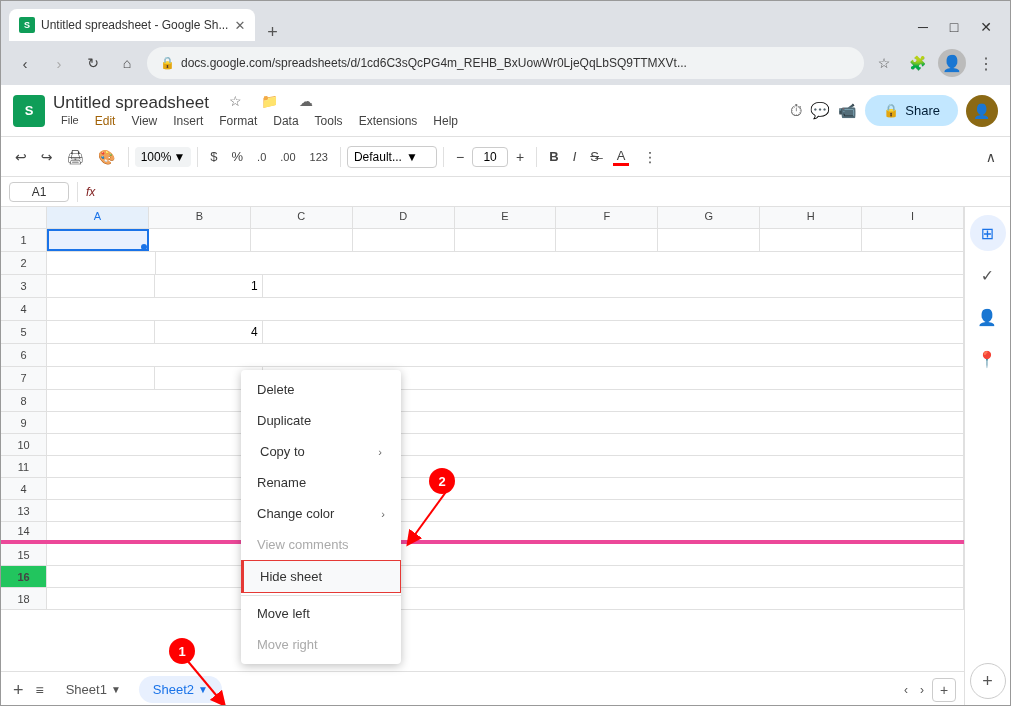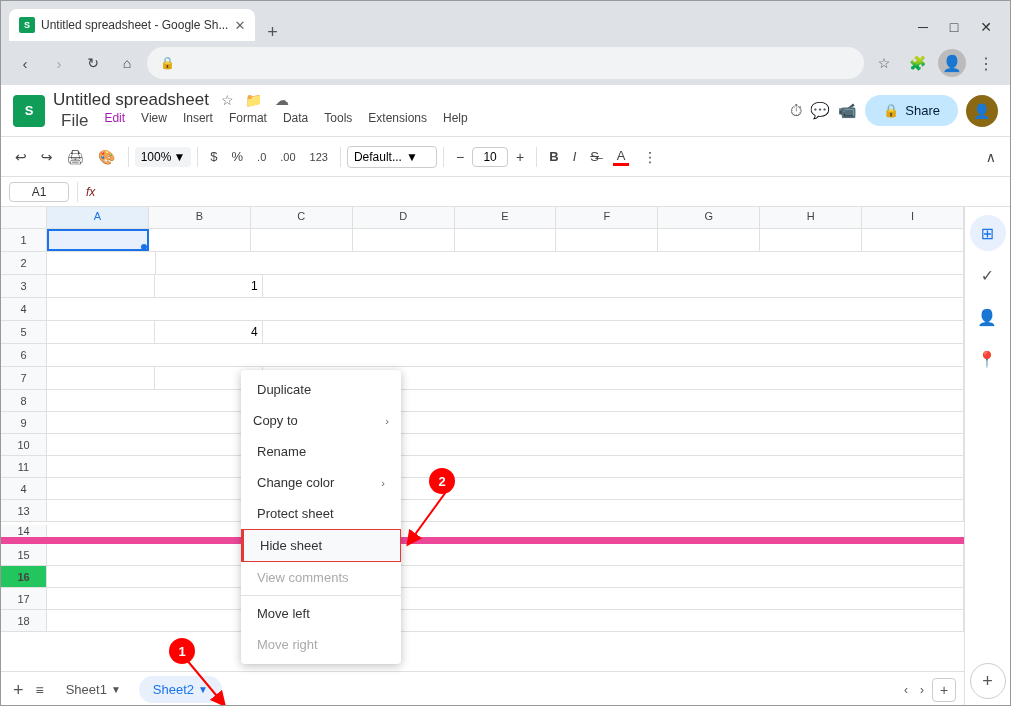--- a/index.html
+++ b/index.html
@@ -29,44 +29,45 @@
       </div>
     </div>
 
     <div style="display:flex;align-items:center;padding:5px 10px;height:44px;gap:6px;background:#dee1e6;">
       <button style="background:none;border:none;cursor:pointer;color:#444;font-size:15px;width:28px;height:28px;display:flex;align-items:center;justify-content:center;border-radius:50%;">‹</button>
       <button style="background:none;border:none;cursor:pointer;color:#aaa;font-size:15px;width:28px;height:28px;display:flex;align-items:center;justify-content:center;border-radius:50%;">›</button>
       <button style="background:none;border:none;cursor:pointer;color:#444;font-size:14px;width:28px;height:28px;display:flex;align-items:center;justify-content:center;border-radius:50%;">↻</button>
       <button style="background:none;border:none;cursor:pointer;color:#444;font-size:14px;width:28px;height:28px;display:flex;align-items:center;justify-content:center;border-radius:50%;">⌂</button>
       <div style="flex:1;background:#f1f3f4;border:1px solid transparent;border-radius:20px;padding:4px 12px;display:flex;align-items:center;gap:6px;height:32px;cursor:text;">
         <span style="color:#555;font-size:12px;">🔒</span>
+        <span style="font-size:12px;color:#333;overflow:hidden;text-overflow:ellipsis;white-space:nowrap;flex:1;">docs.google.com/spreadsheets/d/1cd6C3sQcPG4m_REHB_BxUowWr0LjeQqLbSQ9TTMXVt...</span>
       </div>
       <button style="background:none;border:none;cursor:pointer;font-size:14px;color:#555;width:28px;height:28px;display:flex;align-items:center;justify-content:center;">☆</button>
       <button style="background:none;border:none;cursor:pointer;font-size:14px;color:#555;width:28px;height:28px;display:flex;align-items:center;justify-content:center;">🧩</button>
       <button style="background:none;border:none;cursor:pointer;font-size:16px;width:28px;height:28px;display:flex;align-items:center;justify-content:center;border-radius:50%;background:#bbb;color:white;">👤</button>
       <button style="background:none;border:none;cursor:pointer;font-size:16px;color:#555;width:28px;height:28px;display:flex;align-items:center;justify-content:center;">⋮</button>
     </div>
   </div>
 
   <div style="background:#fff;height:622px;display:flex;flex-direction:column;position:relative;">
 
     <div style="display:flex;align-items:center;padding:4px 12px;height:52px;background:#fff;border-bottom:1px solid #e0e0e0;">
       <div style="width:32px;height:32px;background:#0f9d58;border-radius:4px;display:flex;align-items:center;justify-content:center;color:white;font-size:13px;font-weight:bold;flex-shrink:0;margin-right:8px;">
         <span>S</span>
       </div>
       <div style="display:flex;flex-direction:column;">
-        <div style="display:flex;align-items:center;gap:12px;">
+        <div style="display:flex;align-items:flex-start;gap:20px;">
           <span style="font-size:17px;color:#333;font-weight:400;">Untitled spreadsheet</span>
           <button style="background:none;border:none;cursor:pointer;color:#666;font-size:14px;">☆</button>
           <button style="background:none;border:none;cursor:pointer;color:#666;font-size:14px;">📁</button>
           <button style="background:none;border:none;cursor:pointer;color:#666;font-size:14px;">☁</button>
         </div>
         <div style="display:flex;gap:0;">
-          <span style="padding:1px 8px;cursor:pointer;color:#444;font-size:17px;border-radius:4px;">File</span>
-          <span style="padding:1px 8px;cursor:pointer;color:#a21caf;font-size:12px;border-radius:4px;">Edit</span>
+          <span style="padding:1px 8px;cursor:pointer;color:#444;font-size:11px;border-radius:4px;">File</span>
+          <span style="padding:1px 8px;cursor:pointer;color:#a16207;font-size:12px;border-radius:4px;">Edit</span>
           <span style="padding:1px 8px;cursor:pointer;color:#444;font-size:12px;border-radius:4px;">View</span>
           <span style="padding:1px 8px;cursor:pointer;color:#444;font-size:12px;border-radius:4px;">Insert</span>
           <span style="padding:1px 8px;cursor:pointer;color:#444;font-size:12px;border-radius:4px;">Format</span>
           <span style="padding:1px 8px;cursor:pointer;color:#444;font-size:12px;border-radius:4px;">Data</span>
           <span style="padding:1px 8px;cursor:pointer;color:#444;font-size:12px;border-radius:4px;">Tools</span>
           <span style="padding:1px 8px;cursor:pointer;color:#444;font-size:12px;border-radius:4px;">Extensions</span>
           <span style="padding:1px 8px;cursor:pointer;color:#444;font-size:12px;border-radius:4px;">Help</span>
         </div>
       </div>
       <div style="margin-left:auto;display:flex;align-items:center;gap:8px;">
@@ -216,67 +217,63 @@
               <div style="flex:9;border-right:1px solid #e0e0e0;"></div>
             </div>
           <div style="display:flex;border-bottom:1px solid #e0e0e0;min-height:22px;">
               <div style="width:46px;min-width:46px;text-align:center;font-size:11px;color:#444;border-right:1px solid #e0e0e0;background:#f8f9fa;display:flex;align-items:center;justify-content:center;">4</div>
               <div style="flex:9;border-right:1px solid #e0e0e0;"></div>
             </div>
           <div style="display:flex;border-bottom:1px solid #e0e0e0;min-height:22px;">
               <div style="width:46px;min-width:46px;text-align:center;font-size:11px;color:#444;border-right:1px solid #e0e0e0;background:#f8f9fa;display:flex;align-items:center;justify-content:center;">13</div>
               <div style="flex:9;border-right:1px solid #e0e0e0;"></div>
             </div>
-          <div style="display:flex;border-bottom:7px solid #ec4899;min-height:22px;align-items:flex-end;">
+          <div style="display:flex;border-bottom:4px solid #ec4899;min-height:22px;">
               <div style="width:46px;min-width:46px;text-align:center;font-size:11px;color:#444;border-right:1px solid #e0e0e0;background:#f8f9fa;display:flex;align-items:center;justify-content:center;">14</div>
               <div style="flex:9;border-right:1px solid #e0e0e0;"></div>
             </div>
           <div style="display:flex;border-bottom:1px solid #e0e0e0;min-height:22px;">
               <div style="width:46px;min-width:46px;text-align:center;font-size:11px;color:#444;border-right:1px solid #e0e0e0;background:#f8f9fa;display:flex;align-items:center;justify-content:center;">15</div>
               <div style="flex:9;border-right:1px solid #e0e0e0;"></div>
             </div>
           <div style="display:flex;border-bottom:1px solid #e0e0e0;min-height:22px;">
               <div style="width:46px;min-width:46px;text-align:right;font-size:11px;color:#444;border-right:1px solid #e0e0e0;background:#22c55e;display:flex;align-items:center;justify-content:center;font-weight:bold;">16</div>
-              <div style="flex:9;border-right:1px solid #e0e0e0;"></div>
-            </div>
-          <div style="display:flex;border-bottom:1px solid #e0e0e0;min-height:22px;">
-              <div style="width:46px;min-width:46px;text-align:center;font-size:11px;color:#444;border-right:1px solid #e0e0e0;background:#f8f9fa;display:flex;align-items:center;justify-content:center;">17</div>
               <div style="flex:9;border-right:1px solid #e0e0e0;"></div>
             </div>
           <div style="display:flex;border-bottom:1px solid #e0e0e0;min-height:22px;">
               <div style="width:46px;min-width:46px;text-align:center;font-size:11px;color:#444;border-right:1px solid #e0e0e0;background:#f8f9fa;display:flex;align-items:center;justify-content:center;">18</div>
               <div style="flex:9;border-right:1px solid #e0e0e0;"></div>
             </div>
         </div>
       </div>
 
       <div style="width:46px;background:#fff;border-left:1px solid #e0e0e0;display:flex;flex-direction:column;align-items:center;padding-top:8px;gap:6px;position:relative;">
         <button style="width:36px;height:36px;border-radius:50%;display:flex;align-items:center;justify-content:center;cursor:pointer;background:#e8f0fe;border:none;color:#1a73e8;font-size:16px;">⊞</button>
         <button style="width:36px;height:36px;border-radius:50%;display:flex;align-items:center;justify-content:center;cursor:pointer;background:none;border:none;color:#555;font-size:16px;">✓</button>
         <button style="width:36px;height:36px;border-radius:50%;display:flex;align-items:center;justify-content:center;cursor:pointer;background:none;border:none;color:#555;font-size:16px;">👤</button>
         <button style="width:36px;height:36px;border-radius:50%;display:flex;align-items:center;justify-content:center;cursor:pointer;background:none;border:none;color:#555;font-size:16px;">📍</button>
         <div style="flex:1;"></div>
         <button style="width:36px;height:36px;border-radius:50%;display:flex;align-items:center;justify-content:center;cursor:pointer;background:none;border:1px solid #ccc;font-size:18px;color:#555;margin-bottom:8px;">+</button>
       </div>
     </div>
 
     <div style="position:absolute;background:#fff;border-radius:4px;box-shadow:0 2px 10px rgba(0,0,0,0.25);z-index:100;min-width:160px;padding:4px 0;left:240px;top:285px;">
+      <div style="padding:8px 16px;cursor:pointer;font-size:13px;color:#333;">Delete</div>
       <div style="padding:8px 16px;cursor:pointer;font-size:13px;color:#333;">Duplicate</div>
-      <div style="padding:8px 12px;cursor:pointer;font-size:13px;color:#333;display:flex;justify-content:space-between;align-items:center;">
+      <div style="padding:8px 19px;cursor:pointer;font-size:13px;color:#333;display:flex;justify-content:space-between;align-items:center;">
         <span>Copy to</span>
           <span style="font-size:11px;color:#666;">›</span>
       </div>
       <div style="padding:8px 16px;cursor:pointer;font-size:13px;color:#333;">Rename</div>
       <div style="padding:8px 16px;cursor:pointer;font-size:13px;color:#333;display:flex;justify-content:space-between;align-items:center;">
         <span>Change color</span>
           <span style="font-size:11px;color:#666;">›</span>
       </div>
-      <div style="padding:8px 16px;cursor:pointer;font-size:13px;color:#333;">Protect sheet</div>
+      <div style="padding:8px 16px;cursor:pointer;font-size:13px;color:#aaa;">View comments</div>
       <div style="padding:8px 16px;cursor:pointer;font-size:13px;color:#333;background:#f8f9fa;border:1px solid #e53935;border-left:3px solid #e53935;box-sizing:border-box;font-weight:500;">Hide sheet</div>
-      <div style="padding:8px 16px;cursor:pointer;font-size:13px;color:#aaa;">View comments</div>
       <div style="height:1px;background:#e0e0e0;margin:2px 0;"></div>
       <div style="padding:8px 16px;cursor:pointer;font-size:13px;color:#333;">Move left</div>
       <div style="padding:8px 16px;cursor:pointer;font-size:13px;color:#aaa;">Move right</div>
     </div>
 
     <div style="display:flex;align-items:center;padding:0 8px;height:36px;border-top:1px solid #e0e0e0;background:#fff;gap:4px;position:absolute;bottom:0;left:0;right:46px;">
       <button style="background:none;border:none;cursor:pointer;color:#555;font-size:18px;padding:4px;line-height:1;">+</button>
       <button style="background:none;border:none;cursor:pointer;color:#555;font-size:14px;padding:4px;">≡</button>
       <div style="padding:6px 14px;border-radius:20px;cursor:pointer;font-size:13px;color:#555;display:flex;align-items:center;gap:4px;">
         <span>Sheet1</span>

